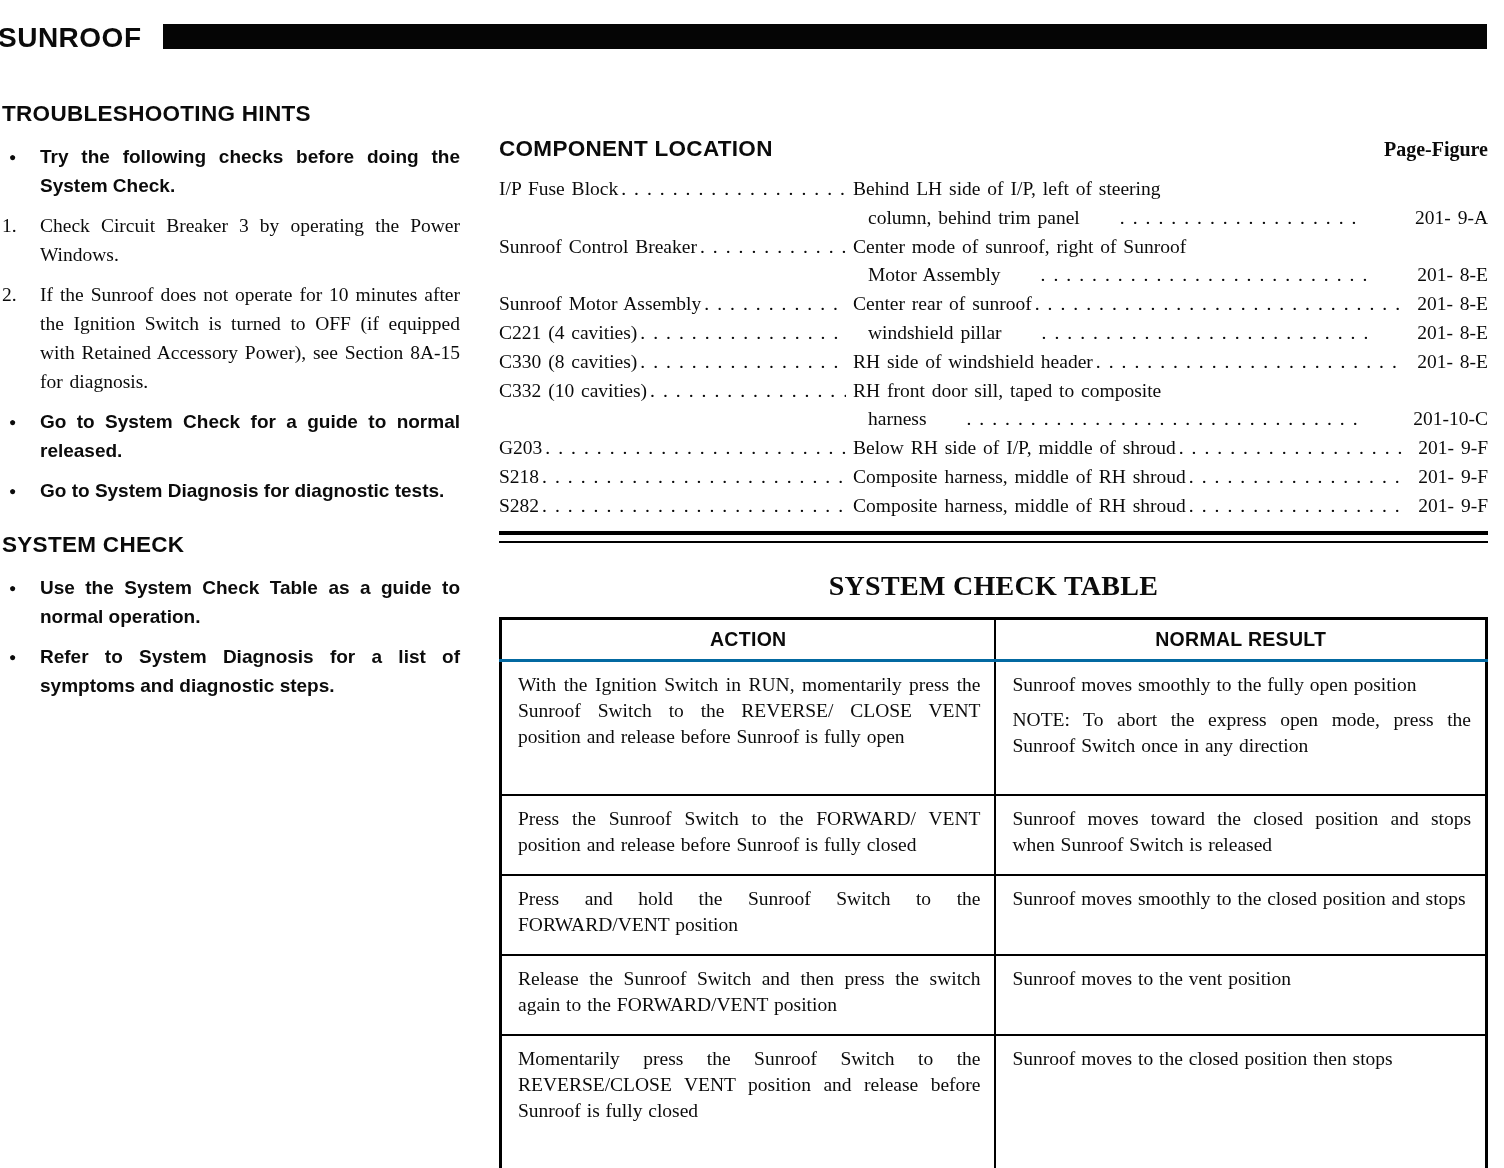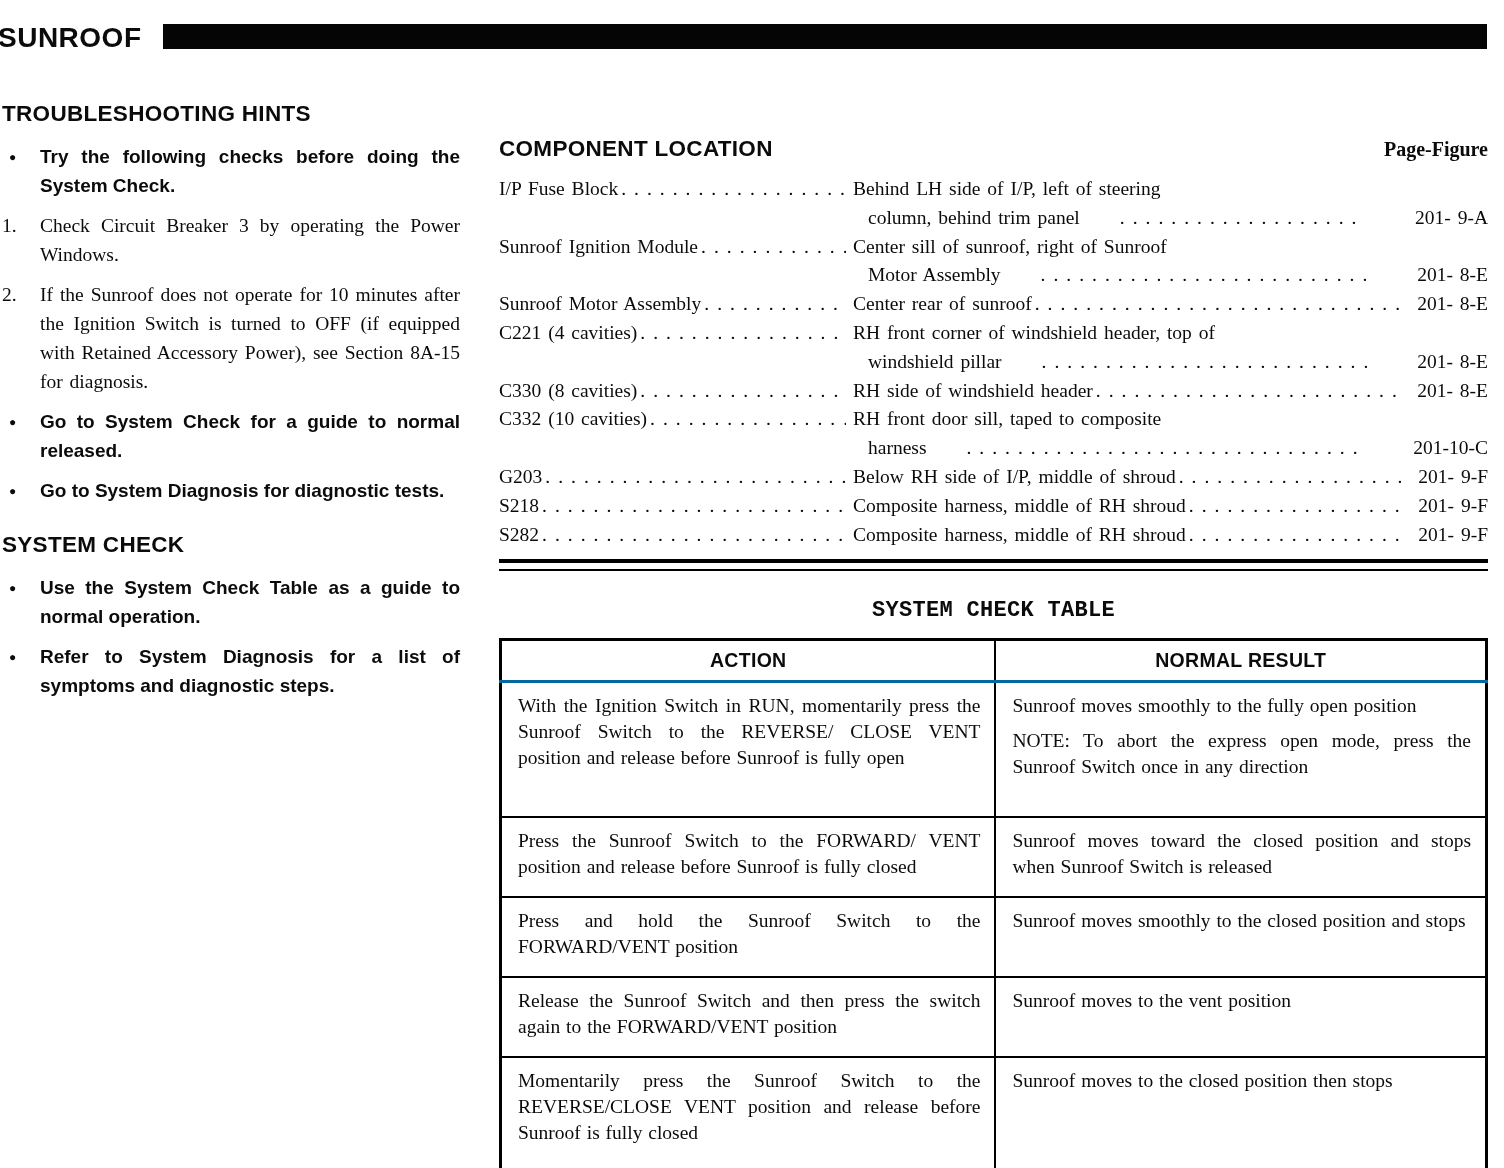--- a/index.html
+++ b/index.html
@@ -62,22 +62,22 @@
   }
   .pf { flex:none; white-space:pre; padding-left:10px; }
 
   .rule {
     margin-top:10px; height:6px;
     border-top:4px solid #000; border-bottom:2px solid #000;
   }
 
   
   .sct-title {
-    text-align:center; font-family:Liberation Mono, monospace;
-    font-weight:bold; font-size:22px; margin:27px 0 0 0; letter-spacing:0.3px;
+    text-align:center; font-family:Liberation Serif, serif;
+    font-weight:bold; font-size:28px; margin:27px 0 0 0; letter-spacing:0.3px;
   }
   table.sct {
     width:100%; border-collapse:collapse; margin-top:15px;
     border:3px solid #000; table-layout:fixed;
   }
   table.sct th {
     border-bottom:3px solid #0369a1;
     font-family:"Liberation Sans", sans-serif; font-weight:bold;
     font-size:19.5px; padding:8px 6px; letter-spacing:0.3px;
   }
@@ -165,26 +165,26 @@
           <div class="dline cont">
             <span class="t">column, behind trim panel</span>
             <span class="dots"></span>
             <span class="pf">201- 9-A</span>
           </div>
         </div>
       </div>
 
       <div class="cl-row">
         <div class="cl-name">
-          <span class="t">Sunroof Ignition Module</span>
-          <span class="dots"></span>
-        </div>
-        <div class="cl-desc">
-          <div class="dline">
-              <span class="t">Center sill of sunroof, right of Sunroof</span>
+          <span class="t">Sunroof Control Breaker</span>
+          <span class="dots"></span>
+        </div>
+        <div class="cl-desc">
+          <div class="dline">
+              <span class="t">Center mode of sunroof, right of Sunroof</span>
             </div>
           <div class="dline cont">
             <span class="t">Motor Assembly</span>
             <span class="dots"></span>
             <span class="pf">201- 8-E</span>
           </div>
         </div>
       </div>
 
       <div class="cl-row">
@@ -200,23 +200,20 @@
           </div>
         </div>
       </div>
 
       <div class="cl-row">
         <div class="cl-name">
           <span class="t">C221 (4 cavities)</span>
           <span class="dots"></span>
         </div>
         <div class="cl-desc">
-          <div class="dline">
-              <span class="t">RH front corner of windshield header, top of</span>
-            </div>
           <div class="dline cont">
             <span class="t">windshield pillar</span>
             <span class="dots"></span>
             <span class="pf">201- 8-E</span>
           </div>
         </div>
       </div>
 
       <div class="cl-row">
         <div class="cl-name">

